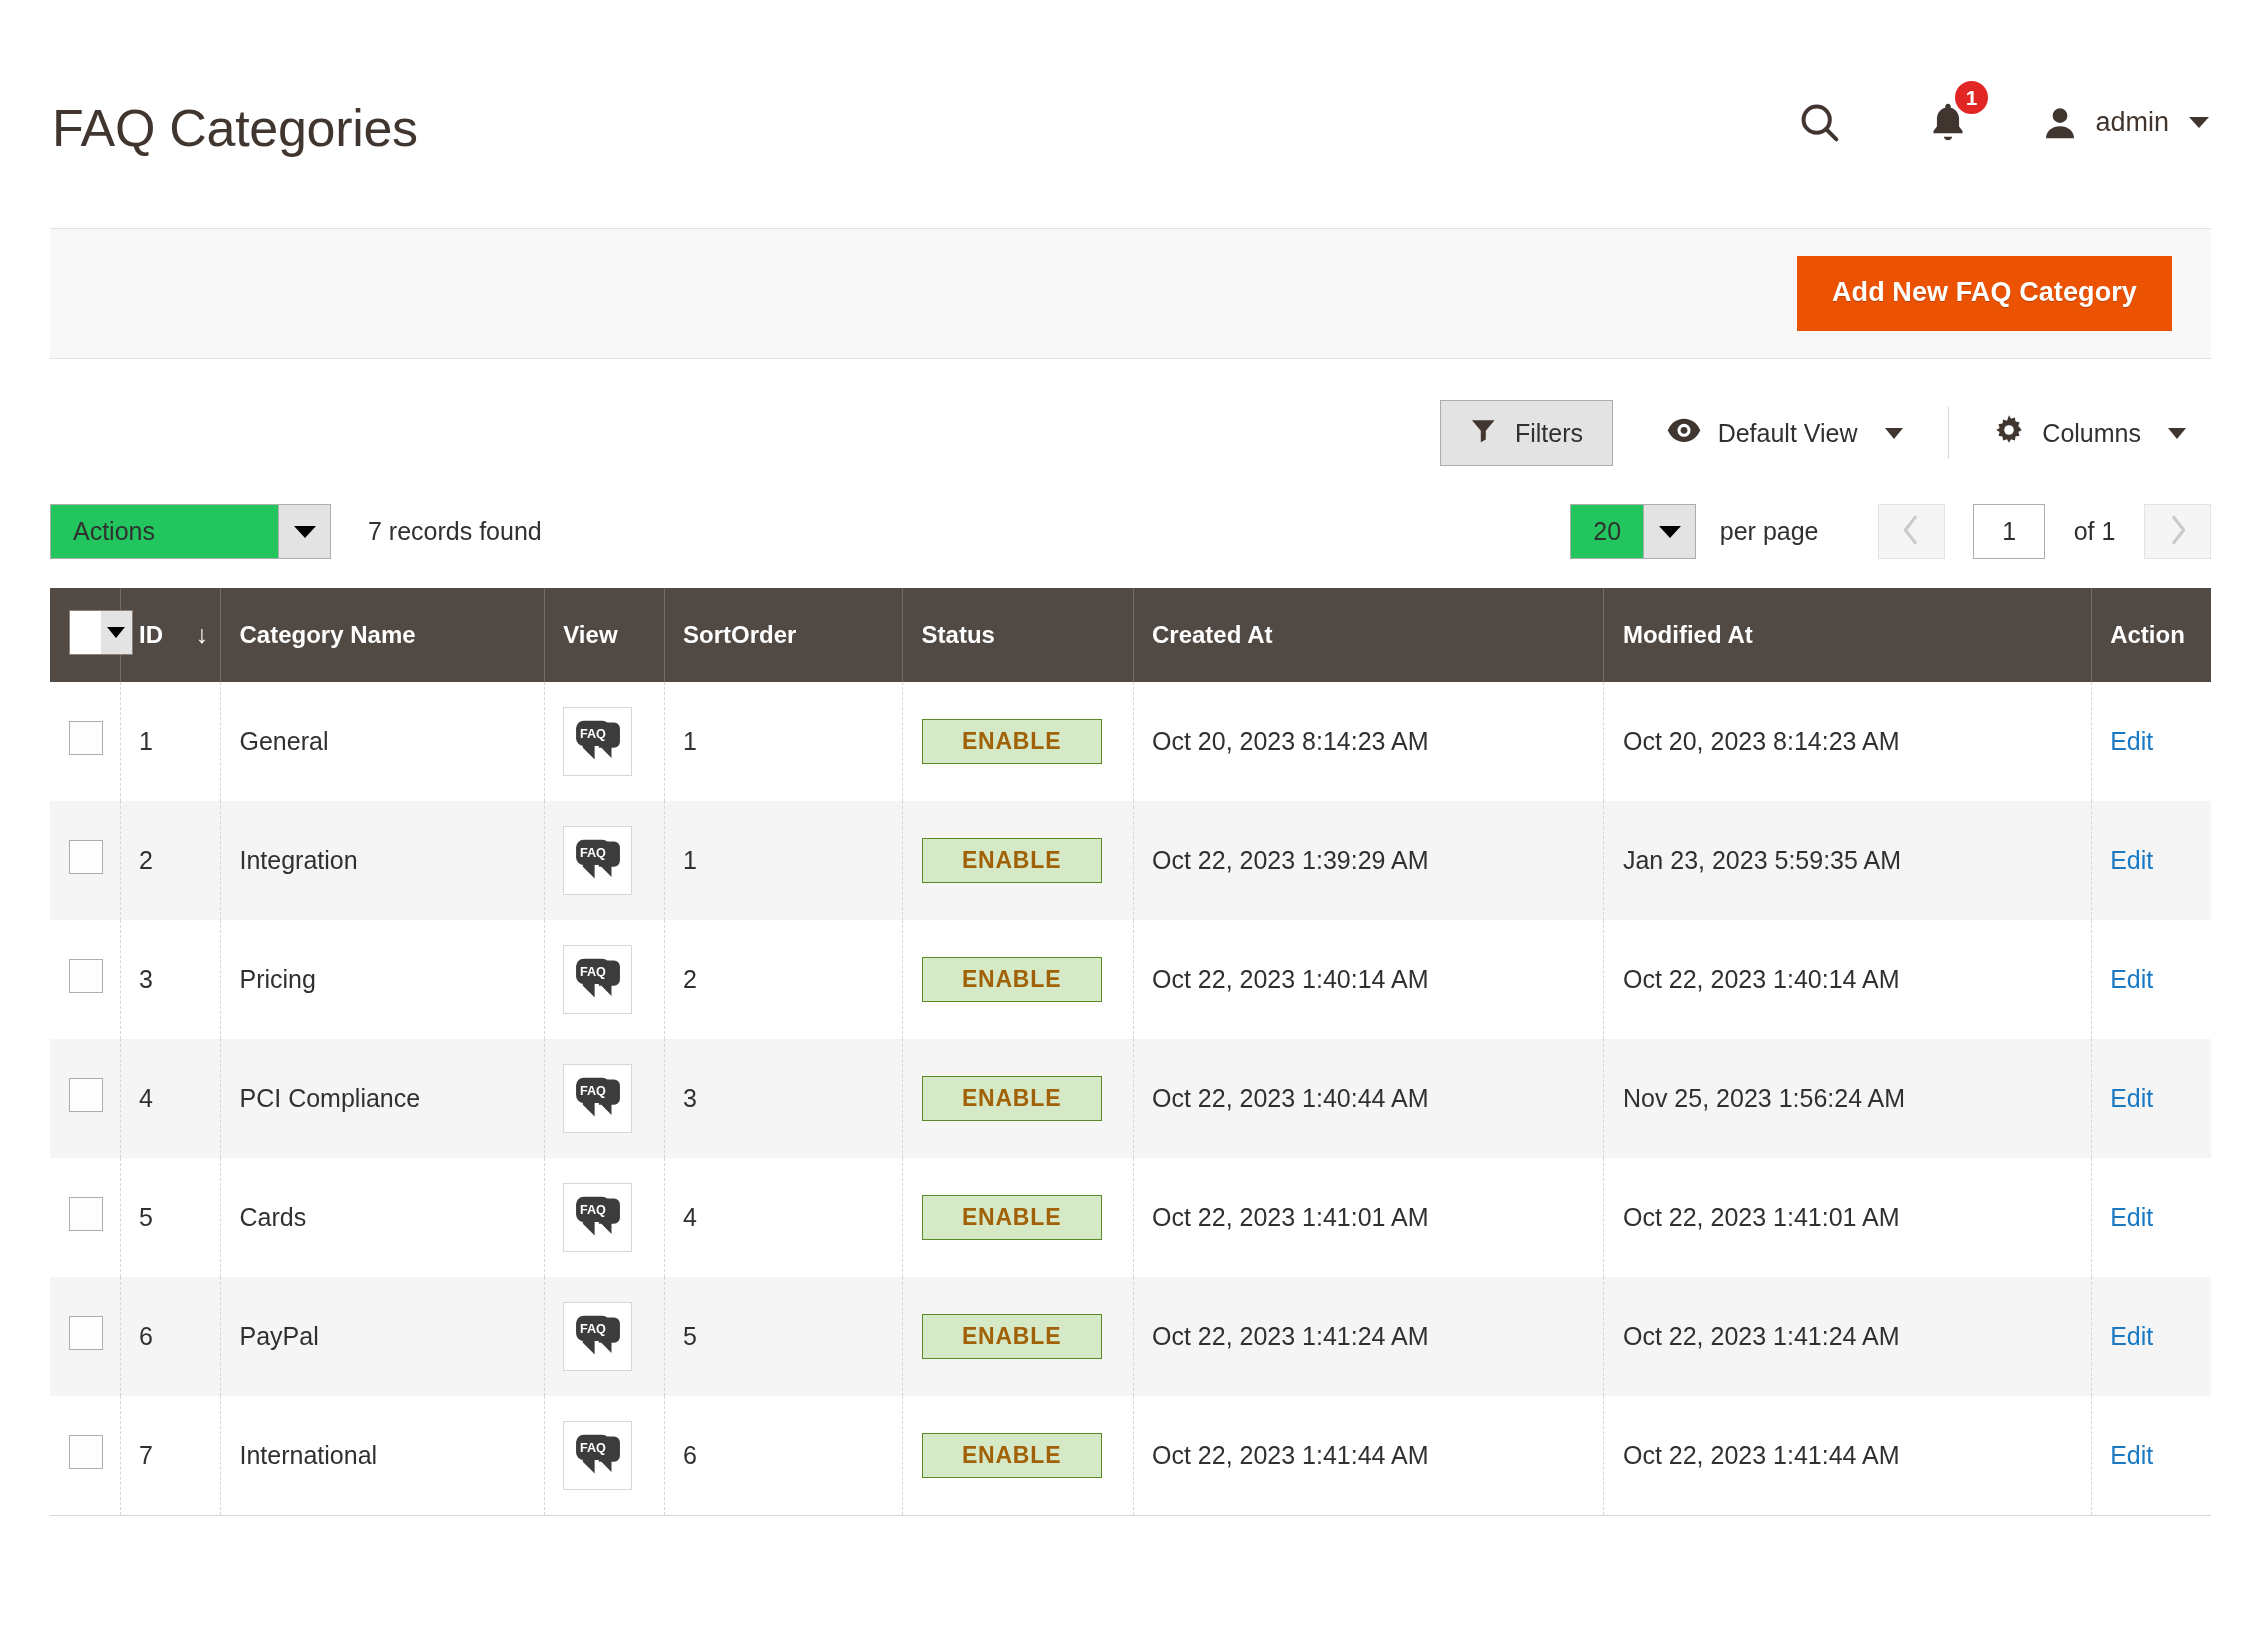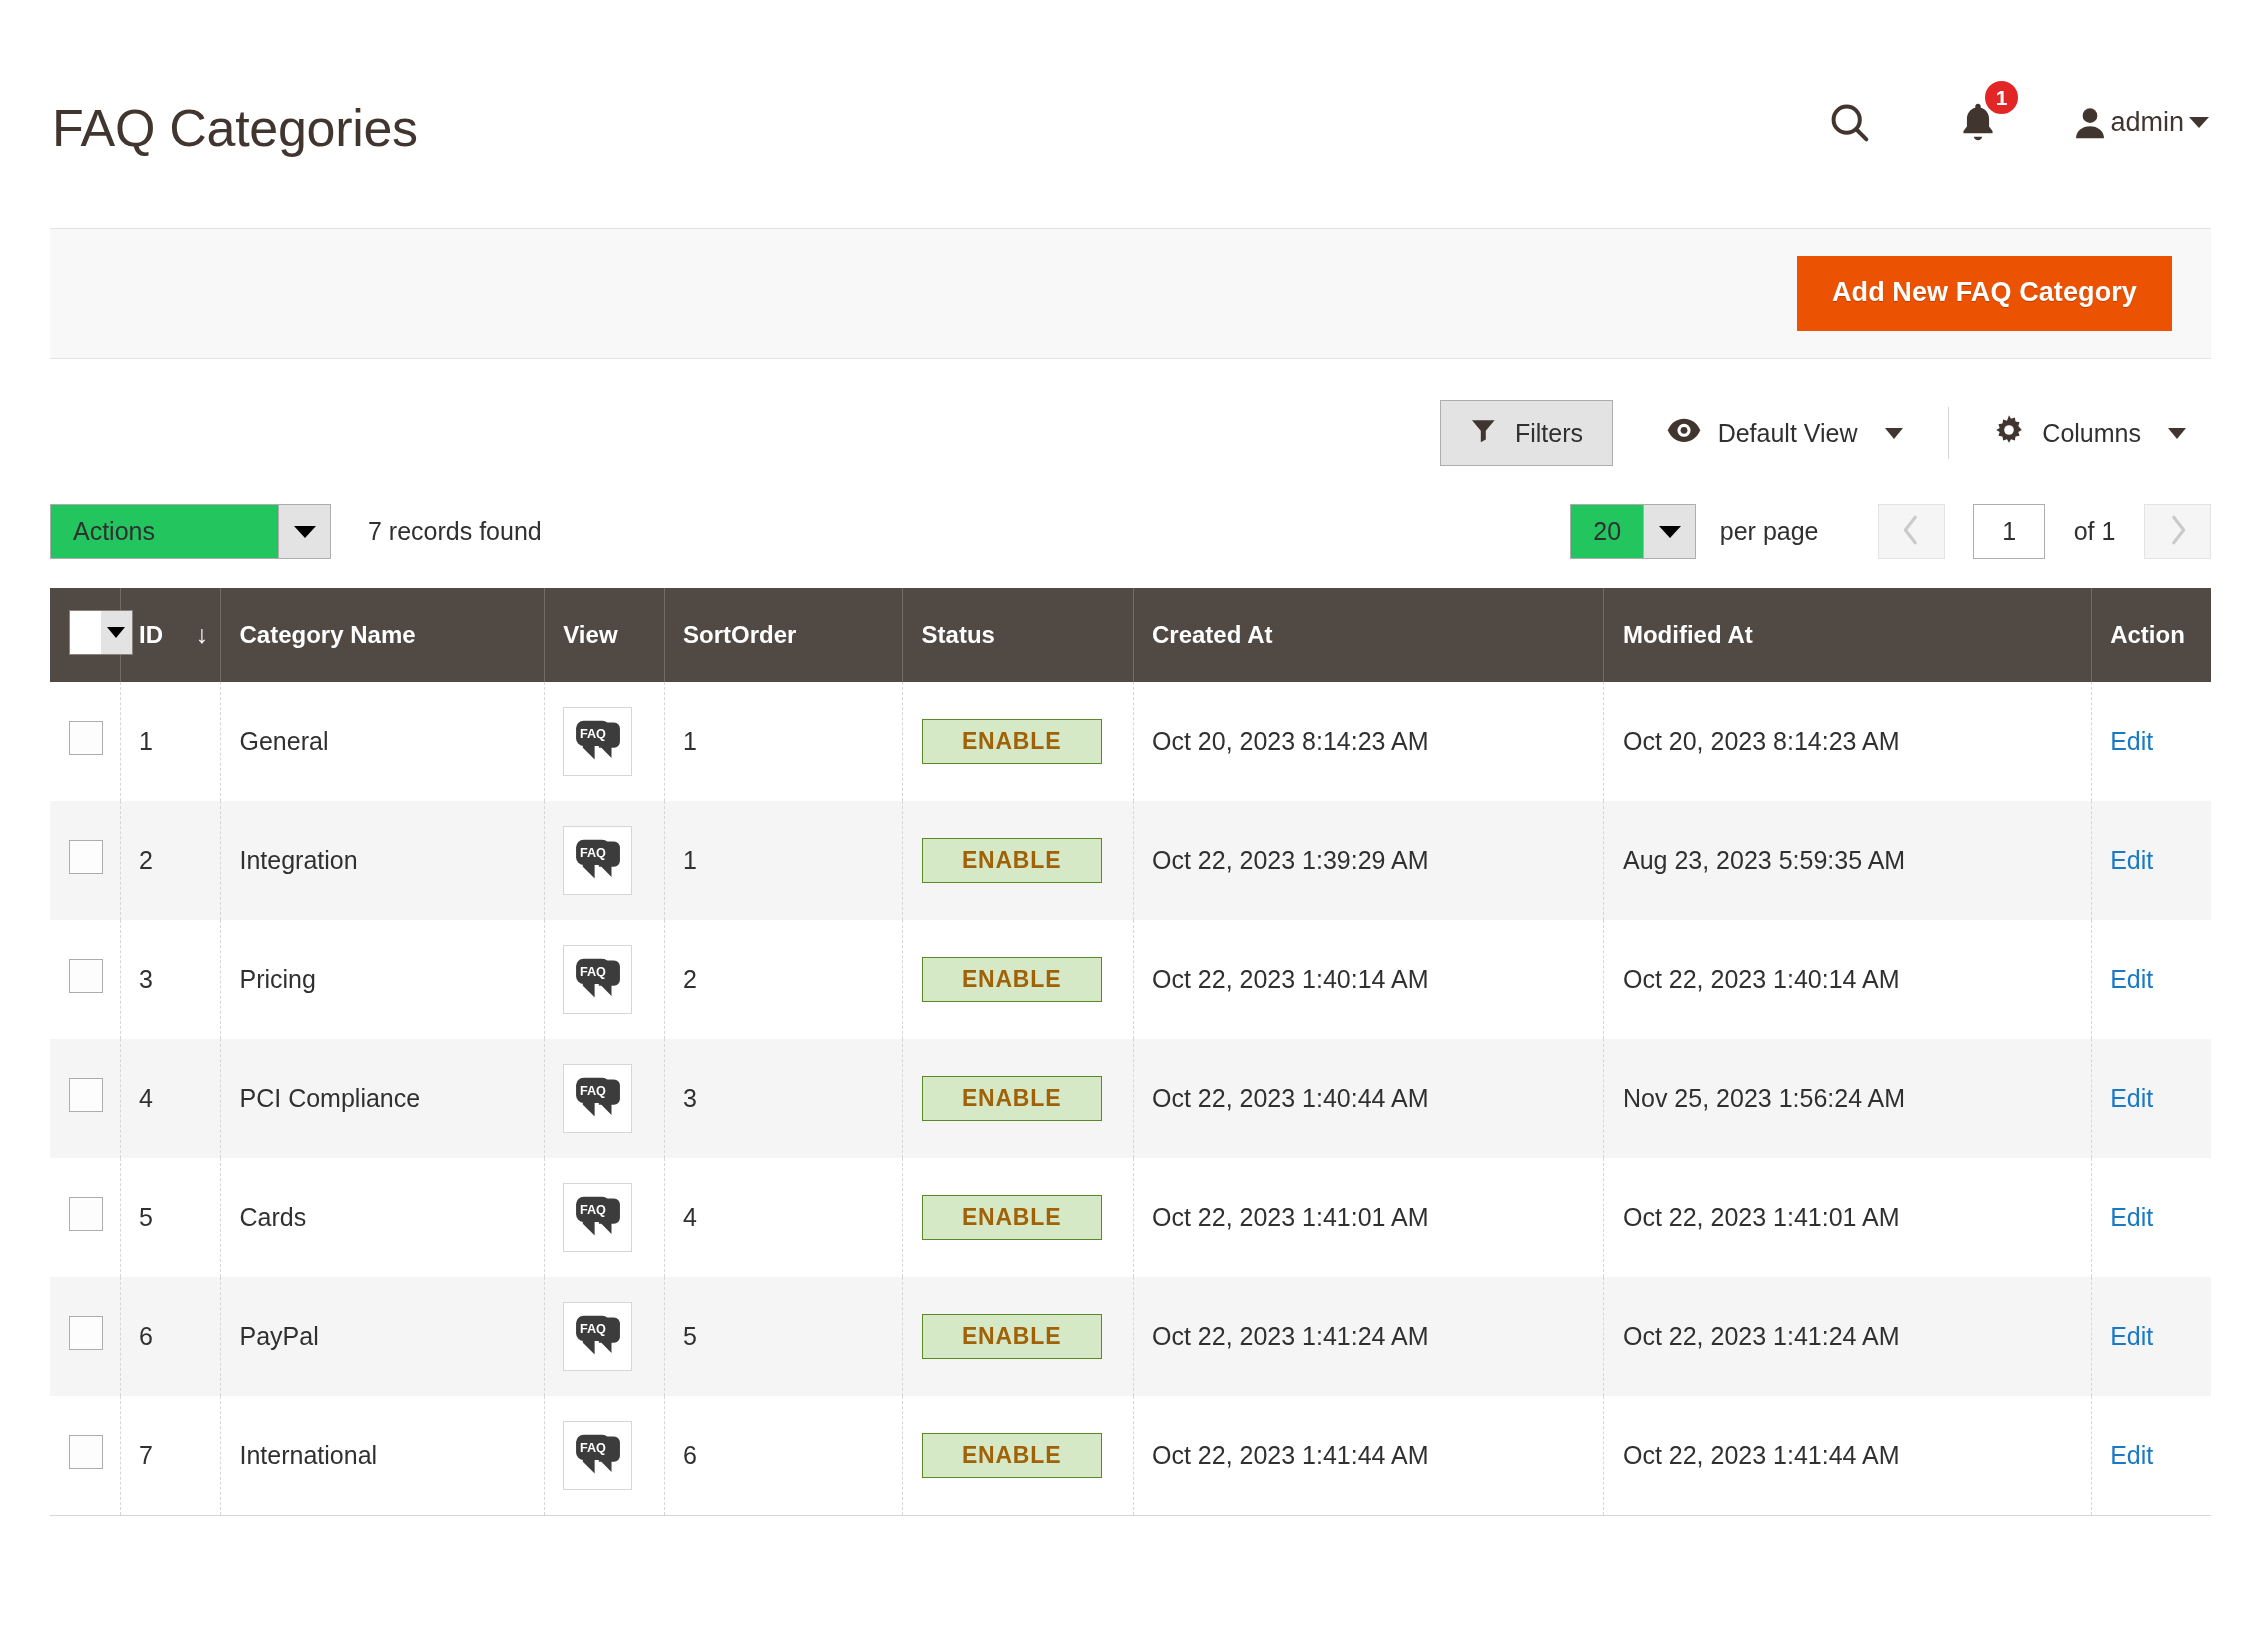--- a/index.html
+++ b/index.html
@@ -25,21 +25,21 @@
   .h-icon { color: #41362f; display: flex; align-items: center; justify-content: center; }
   .search-btn { width: 81px; height: 81px; }
   .notif-btn { position: relative; width: 81px; height: 81px; margin-left: 47px; }
   .notif-badge {
     position: absolute; top: -3.4px; right: -1.7px;
     background: #e22626; color: #fff; border-radius: 50%;
     min-width: 37px; height: 37px; font-size: 21px; font-weight: 700;
     display: flex; align-items: center; justify-content: center;
     border: 2.5px solid #fff; line-height: 1;
   }
-  .user-box { display: flex; align-items: center; margin-left: 52px; cursor: pointer; }
+  .user-box { display: flex; align-items: center; gap: 15px; margin-left: 52px; cursor: pointer; }
   .user-name { font-size: 27px; color: #41362f; }
   .caret-down {
     width: 0; height: 0; border-left: 10px solid transparent;
     border-right: 10px solid transparent; border-top: 11.8px solid #41362f;
     margin-left: 5px;
   }
 
   
   .action-bar {
     background: #f8f8f8; border-top: 0.8px solid #e3e3e3; border-bottom: 0.8px solid #e3e3e3;
@@ -358,21 +358,21 @@
                   <rect x="6" y="8" width="40" height="30" rx="9" fill="#3c3c3c"></rect>
                   <path d="M33 10h18a7 7 0 0 1 7 7v16a7 7 0 0 1-7 7h-3v12l-12-12h-3z" fill="#3c3c3c"></path>
                   <path d="M14 34h14v20L14 40z" fill="#3c3c3c"></path>
                   <text x="26" y="29" font-family="Liberation Sans, sans-serif" font-size="15" font-weight="700" fill="#ffffff" text-anchor="middle">FAQ</text>
                 </svg>
               </span>
             </td>
             <td>1</td>
             <td><span class="status-badge">ENABLE</span></td>
             <td>Oct 22, 2023 1:39:29 AM</td>
-            <td>Aug 23, 2023 5:59:35 AM</td>
+            <td>Jan 23, 2023 5:59:35 AM</td>
             <td class="cell-action"><a class="edit-link">Edit</a></td>
           </tr>
           <tr class="odd">
             <td class="cell-check"><span class="row-check"></span></td>
             <td>3</td>
             <td>Pricing</td>
             <td>
               <span class="faq-icon-box">
                 <svg width="54" height="54" viewBox="0 0 64 64" aria-hidden="true" style="font-size:30px">
                   <rect x="6" y="8" width="40" height="30" rx="9" fill="#3c3c3c"></rect>

